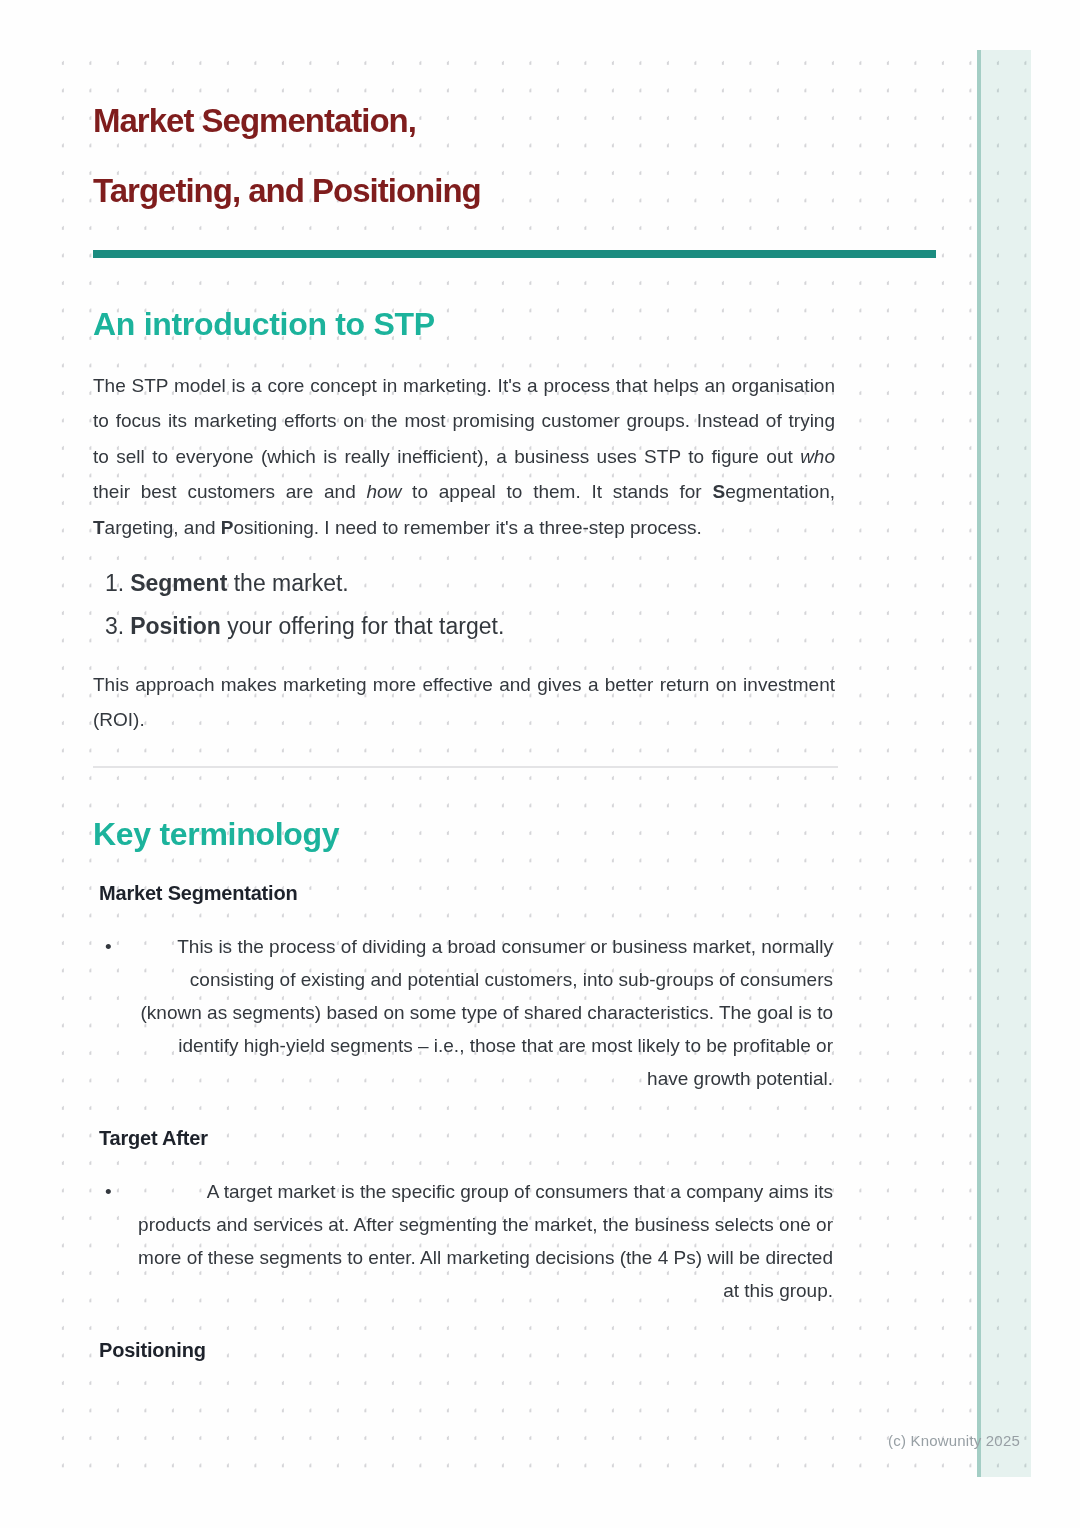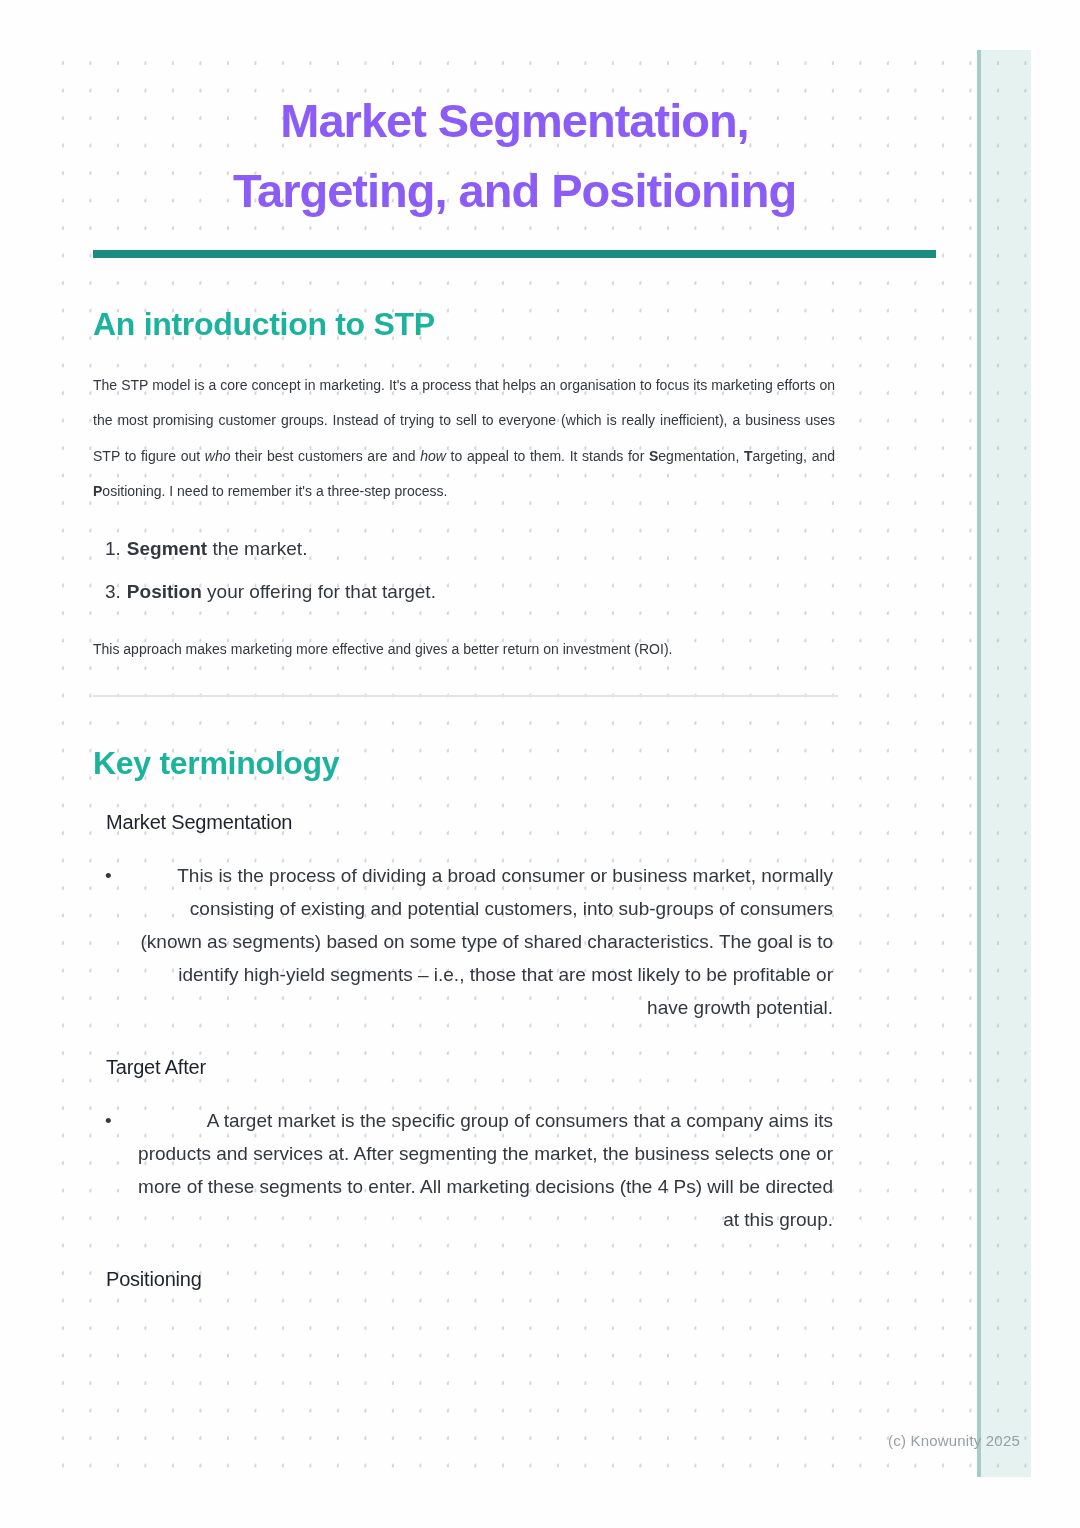--- a/index.html
+++ b/index.html
@@ -22,55 +22,54 @@
     background:rgba(122,186,172,0.18);
     border-left:4px solid rgba(110,176,162,0.55);
     box-sizing:border-box;
     z-index:1;
   }
   .content{
     position:absolute;left:93px;top:0;width:843px;z-index:2;
   }
   h1.page-title{
     margin:86px 0 0 0;
-    font-size:47px;line-height:70px;
+    font-size:33px;line-height:70px;
     font-weight:800;letter-spacing:-1px;
-    color:#8b5cf6;
-    text-align:center;
+    color:#7f1d1d;
   }
   .title-underline{
     margin-top:24px;height:8px;width:843px;background:#1b8c80;
   }
   h2.section-heading{
     margin:50px 0 0 0;
     font-size:32px;line-height:32px;font-weight:700;letter-spacing:-0.3px;
     color:#1cb39c;
   }
   p.body-par{
     margin:28px 8px 0 0;width:742px;
-    font-size:14px;line-height:35.4px;
+    font-size:19px;line-height:35.4px;
     text-align:justify;
   }
   p.body-par .it{font-style:italic;}
   p.body-par .bd{font-weight:700;}
   ol.steps{
     list-style:none;margin:26px 0 0 0;padding:0;width:742px;
   }
   ol.steps li{
     padding-left:12px;margin-bottom:18px;
-    font-size:19px;line-height:25px;
+    font-size:23px;line-height:25px;
   }
   .step-num{margin-right:6px;}
   .step-kw{font-weight:700;}
   .divider{
     margin-top:28px;height:2px;width:745px;background:#e4e4e6;
   }
   h3.term-heading{
-    margin:30px 0 0 13px;
-    font-size:20px;line-height:26px;font-weight:400;
+    margin:30px 0 0 6px;
+    font-size:20px;line-height:26px;font-weight:700;
     color:#1d222b;letter-spacing:-0.2px;
   }
   ul.term-bullets{
     list-style:none;margin:24px 0 0 0;padding:0;width:742px;
   }
   ul.term-bullets li{
     display:flex;padding-left:12px;
     font-size:19px;line-height:33px;
   }
   .bullet-glyph{flex:0 0 14px;margin-right:14px;font-size:19px;}

